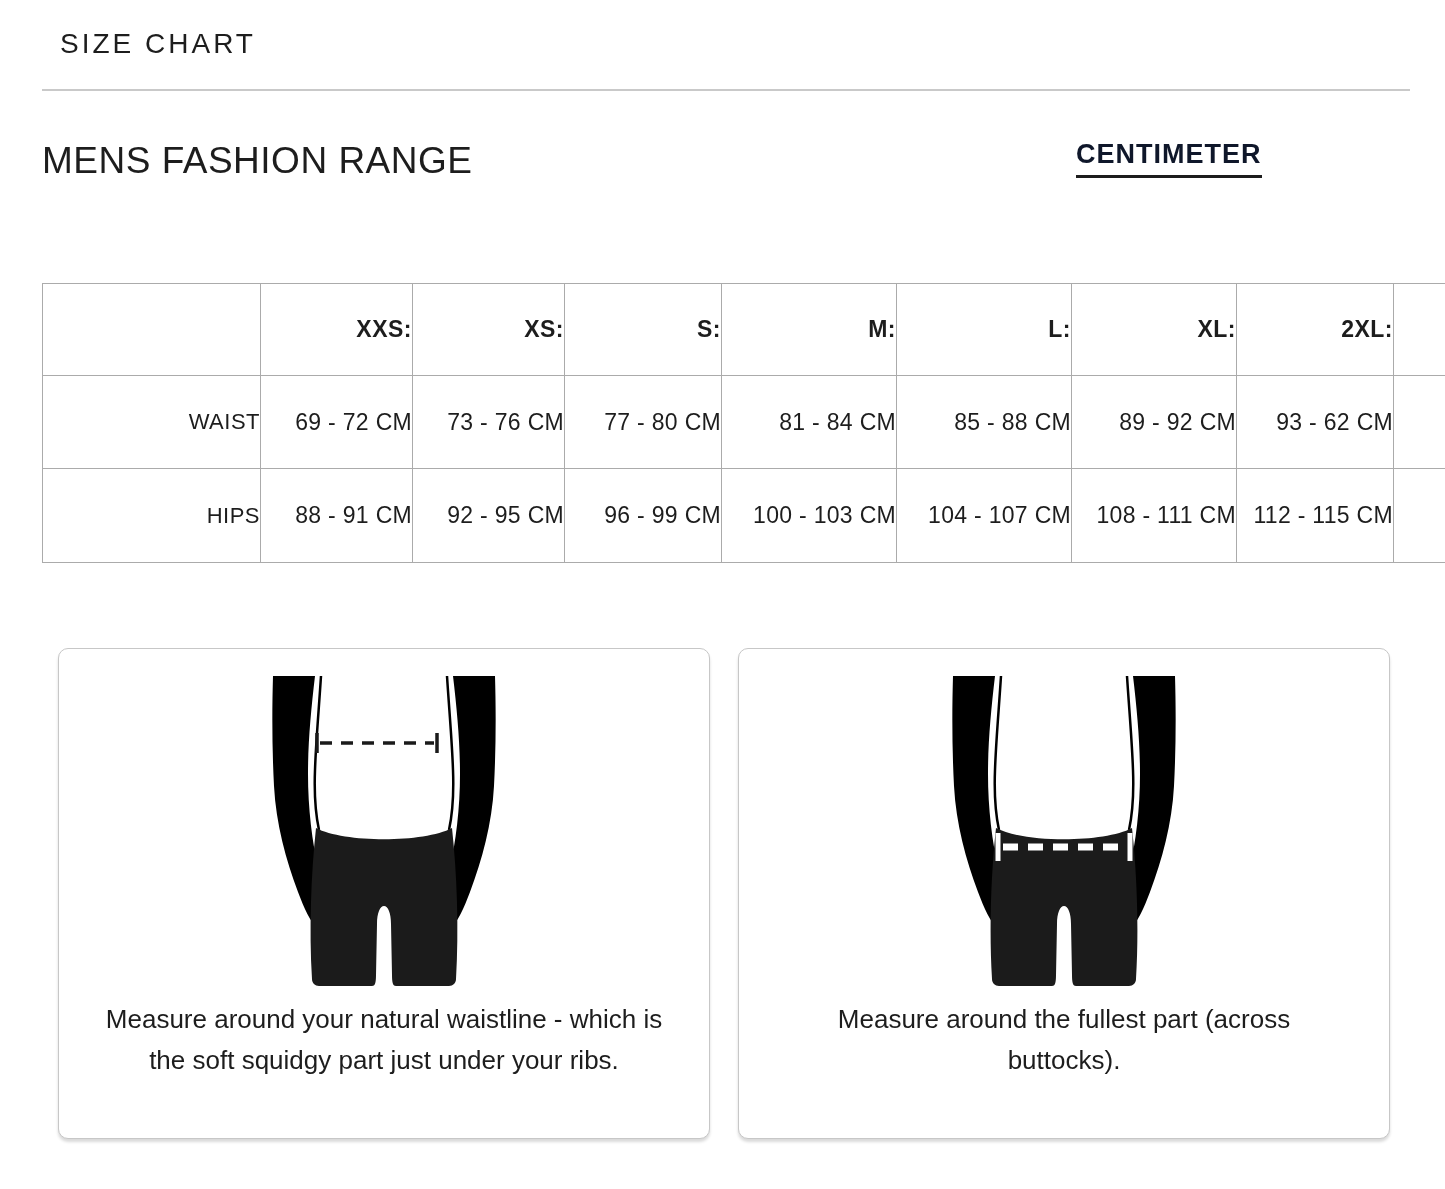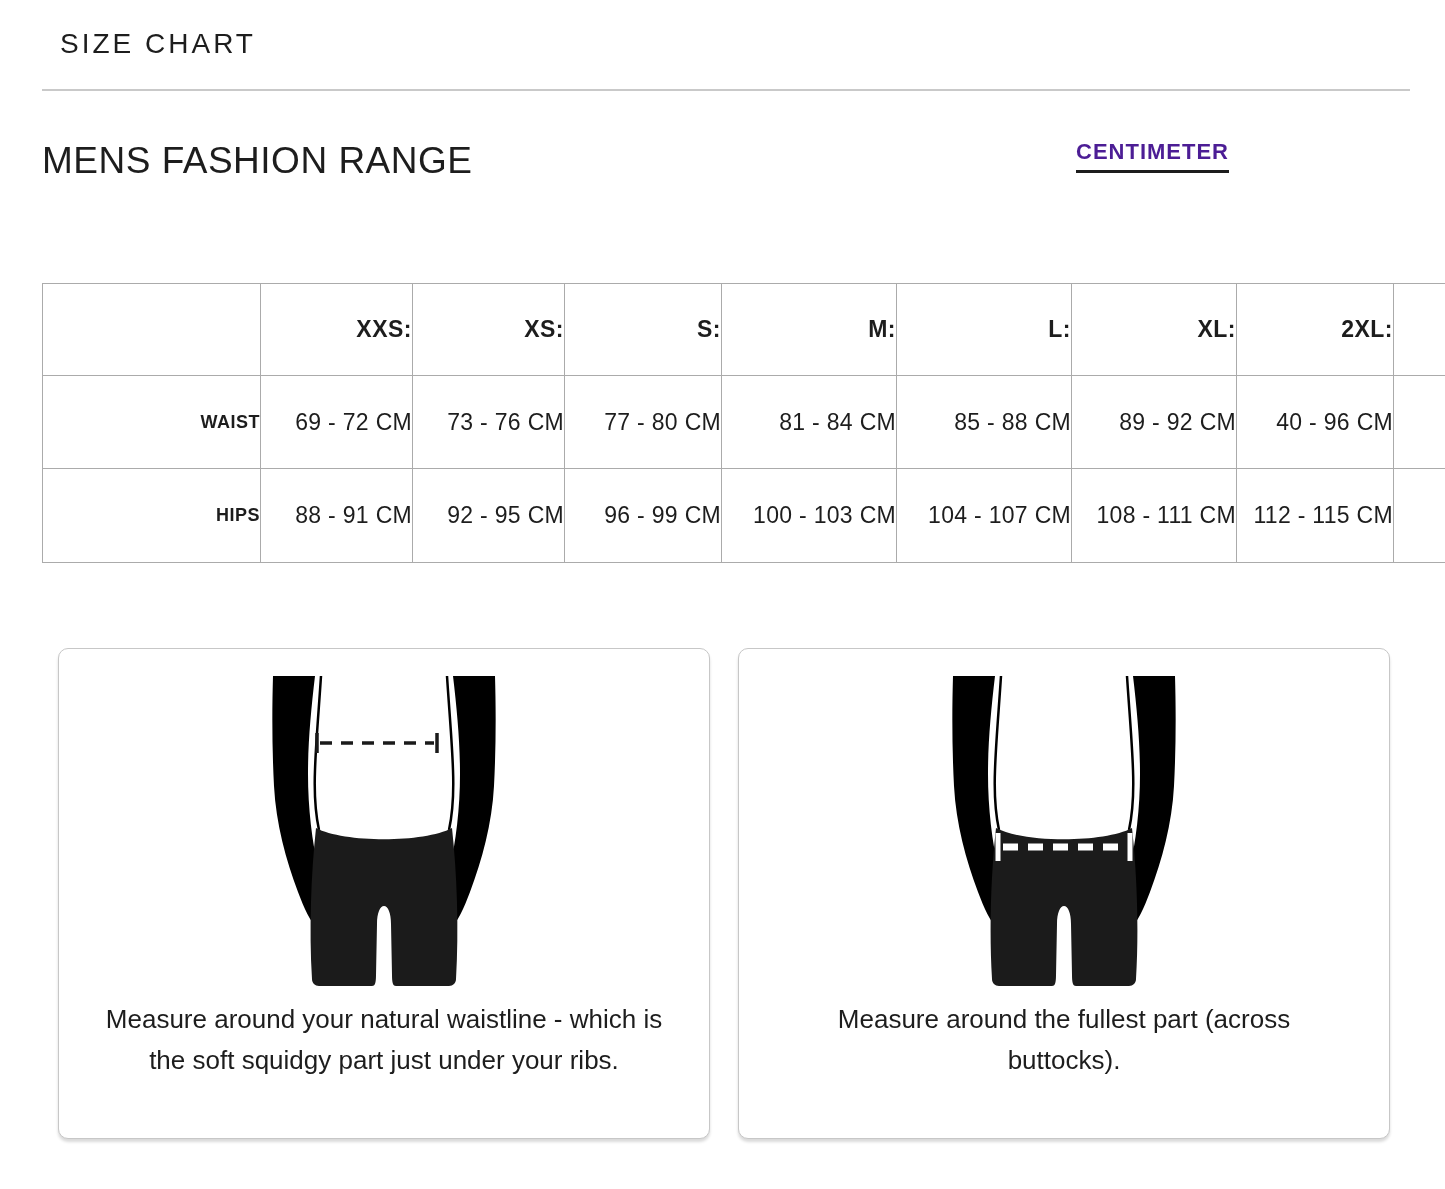--- a/index.html
+++ b/index.html
@@ -56,24 +56,24 @@
     font-weight: 500;
     letter-spacing: 0.5px;
     line-height: 70px;
   }
   .heading-measure .line { display: block; }
 
   .unit-toggle {
     position: absolute;
     left: 1076px;
     top: 139px;
-    font-size: 22px;
+    font-size: 27px;
     font-weight: 700;
     letter-spacing: 1px;
-    color: #4c1d95;
+    color: #0f172a;
     border-bottom: 3px solid #1d1d1d;
     padding-bottom: 5px;
     cursor: pointer;
     white-space: nowrap;
   }
 
   .table-scroll {
     position: absolute;
     left: 42px;
     top: 283px;
@@ -94,22 +94,22 @@
   }
   table.size-table tr.header-row { height: 92px; }
   table.size-table tr.waist-row  { height: 93px; }
   table.size-table tr.hips-row   { height: 94px; }
   th.size-col {
     font-size: 23px;
     font-weight: 700;
     letter-spacing: 0.5px;
   }
   td.row-label {
-    font-size: 18px;
-    font-weight: 700;
+    font-size: 22px;
+    font-weight: 400;
     letter-spacing: 0.5px;
   }
   td.value-cell {
     font-size: 23px;
     font-weight: 400;
     letter-spacing: 0.3px;
     white-space: nowrap;
   }
 
   .measure-card {
@@ -181,21 +181,21 @@
         <th class="size-col"></th>
       </tr>
       <tr class="waist-row">
         <td class="row-label">WAIST</td>
         <td class="value-cell">69 - 72 CM</td>
         <td class="value-cell">73 - 76 CM</td>
         <td class="value-cell">77 - 80 CM</td>
         <td class="value-cell">81 - 84 CM</td>
         <td class="value-cell">85 - 88 CM</td>
         <td class="value-cell">89 - 92 CM</td>
-        <td class="value-cell">40 - 96 CM</td>
+        <td class="value-cell">93 - 62 CM</td>
         <td class="value-cell"></td>
       </tr>
       <tr class="hips-row">
         <td class="row-label">HIPS</td>
         <td class="value-cell">88 - 91 CM</td>
         <td class="value-cell">92 - 95 CM</td>
         <td class="value-cell">96 - 99 CM</td>
         <td class="value-cell">100 - 103 CM</td>
         <td class="value-cell">104 - 107 CM</td>
         <td class="value-cell">108 - 111 CM</td>

